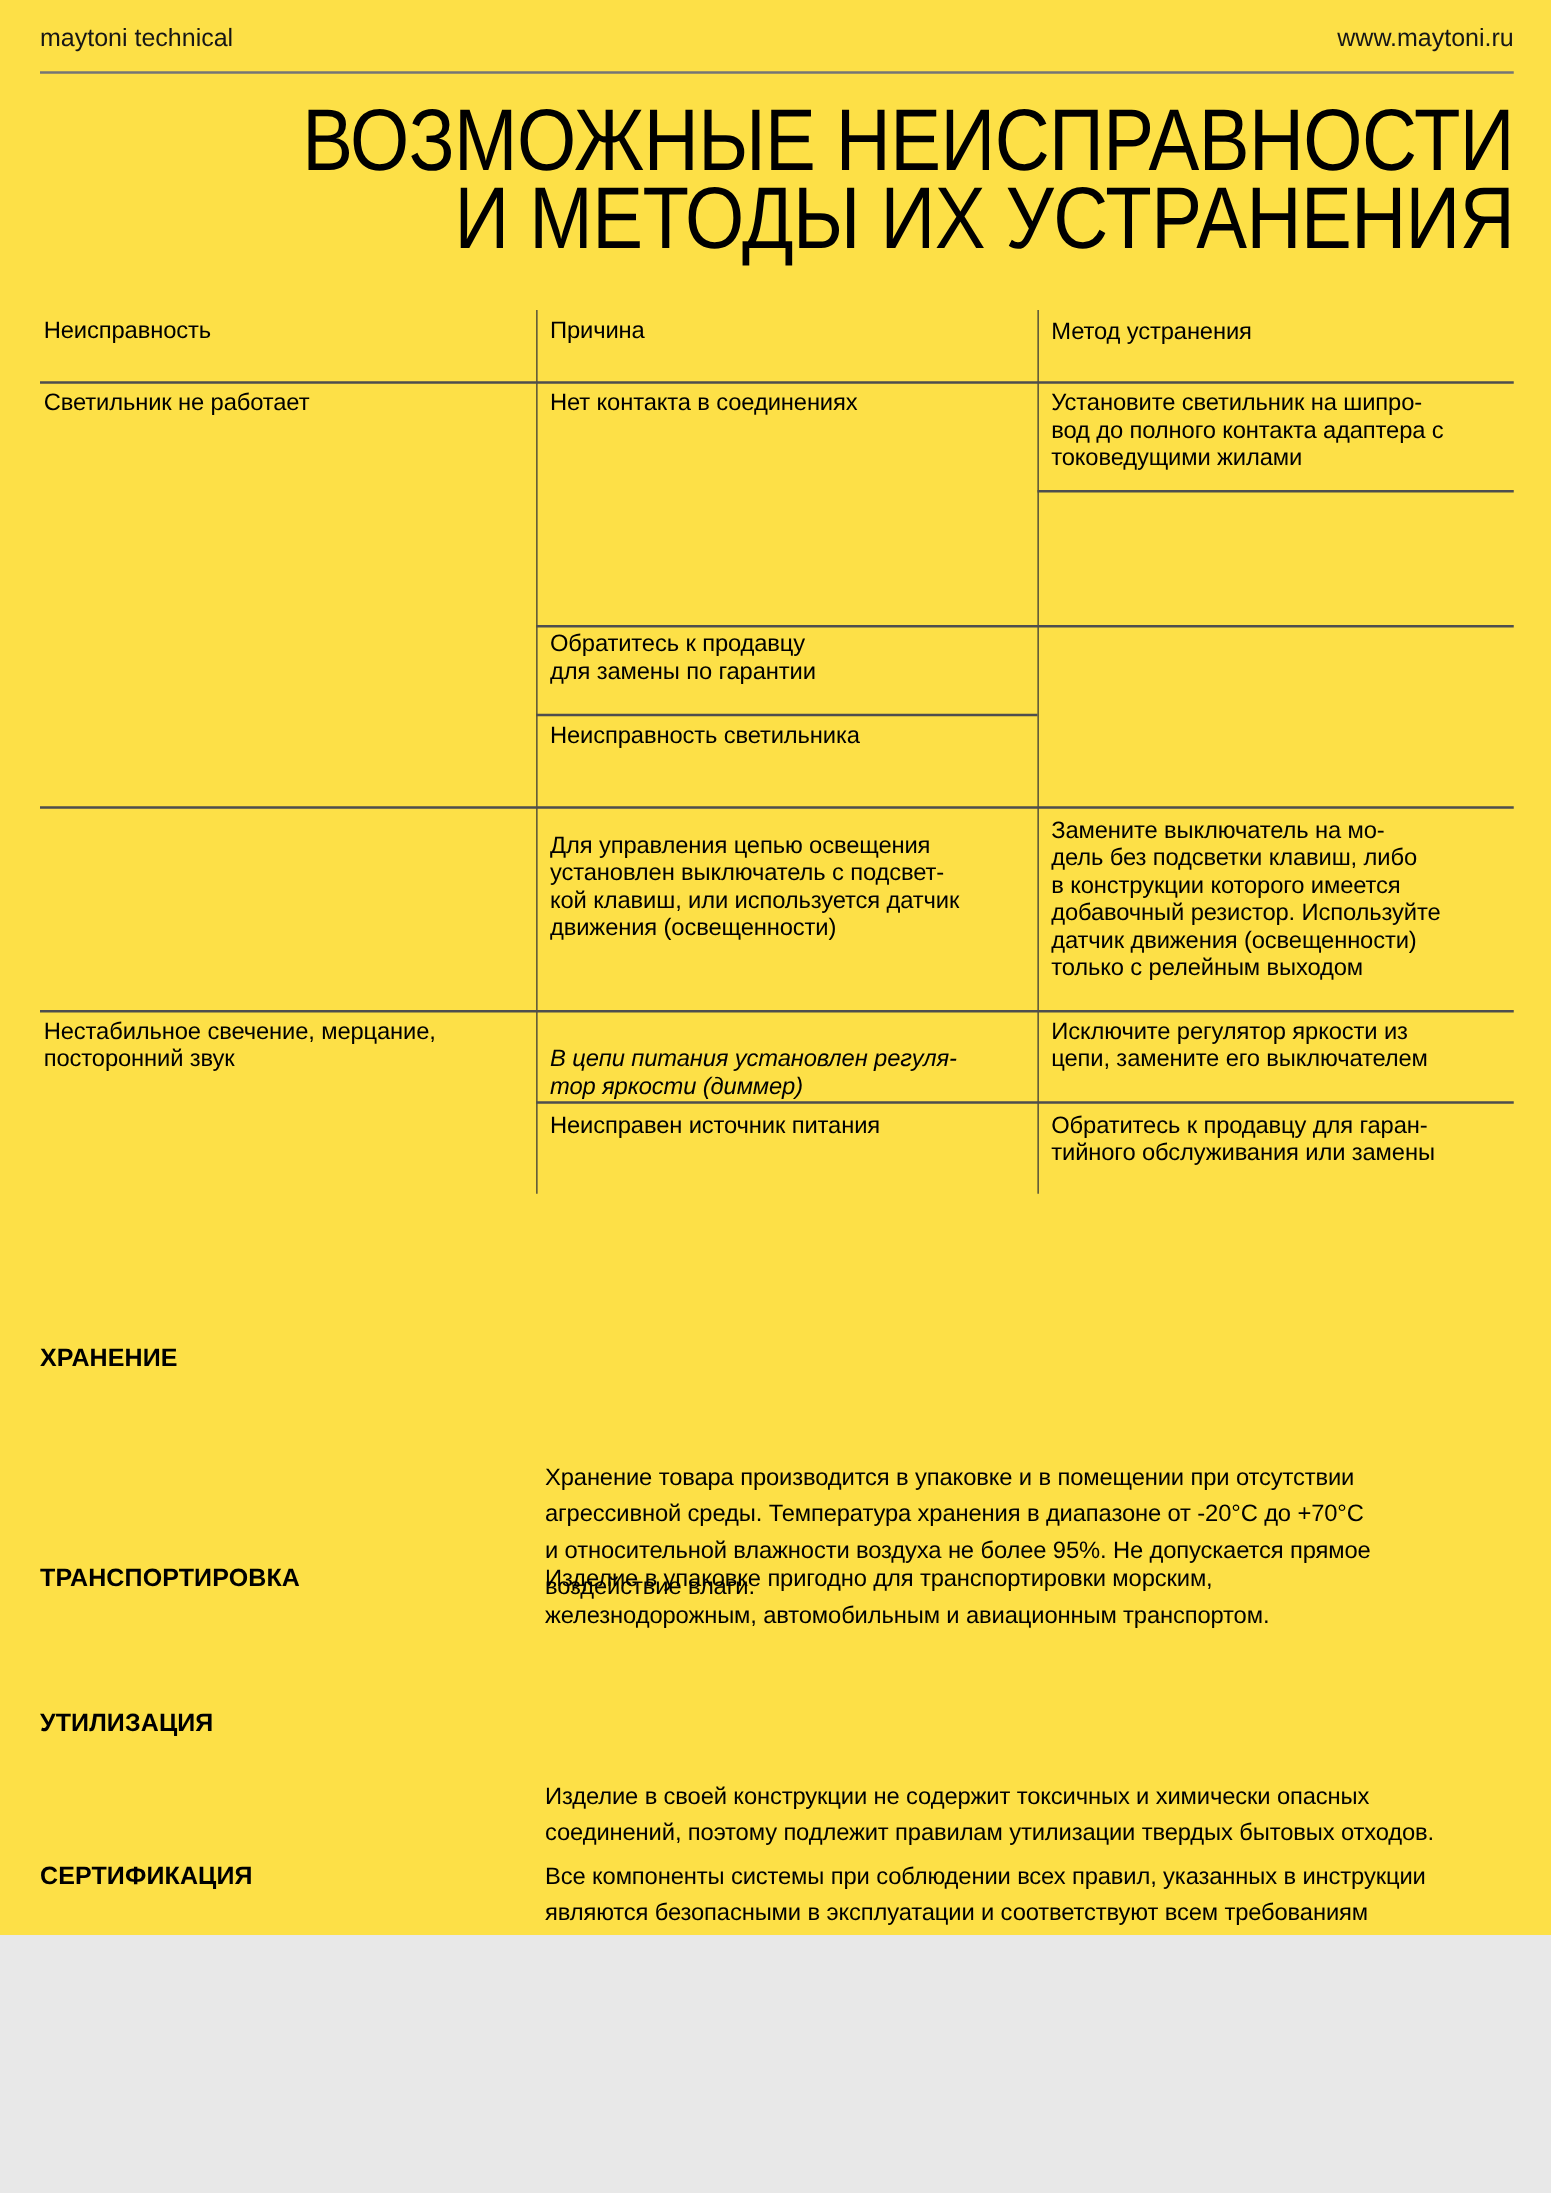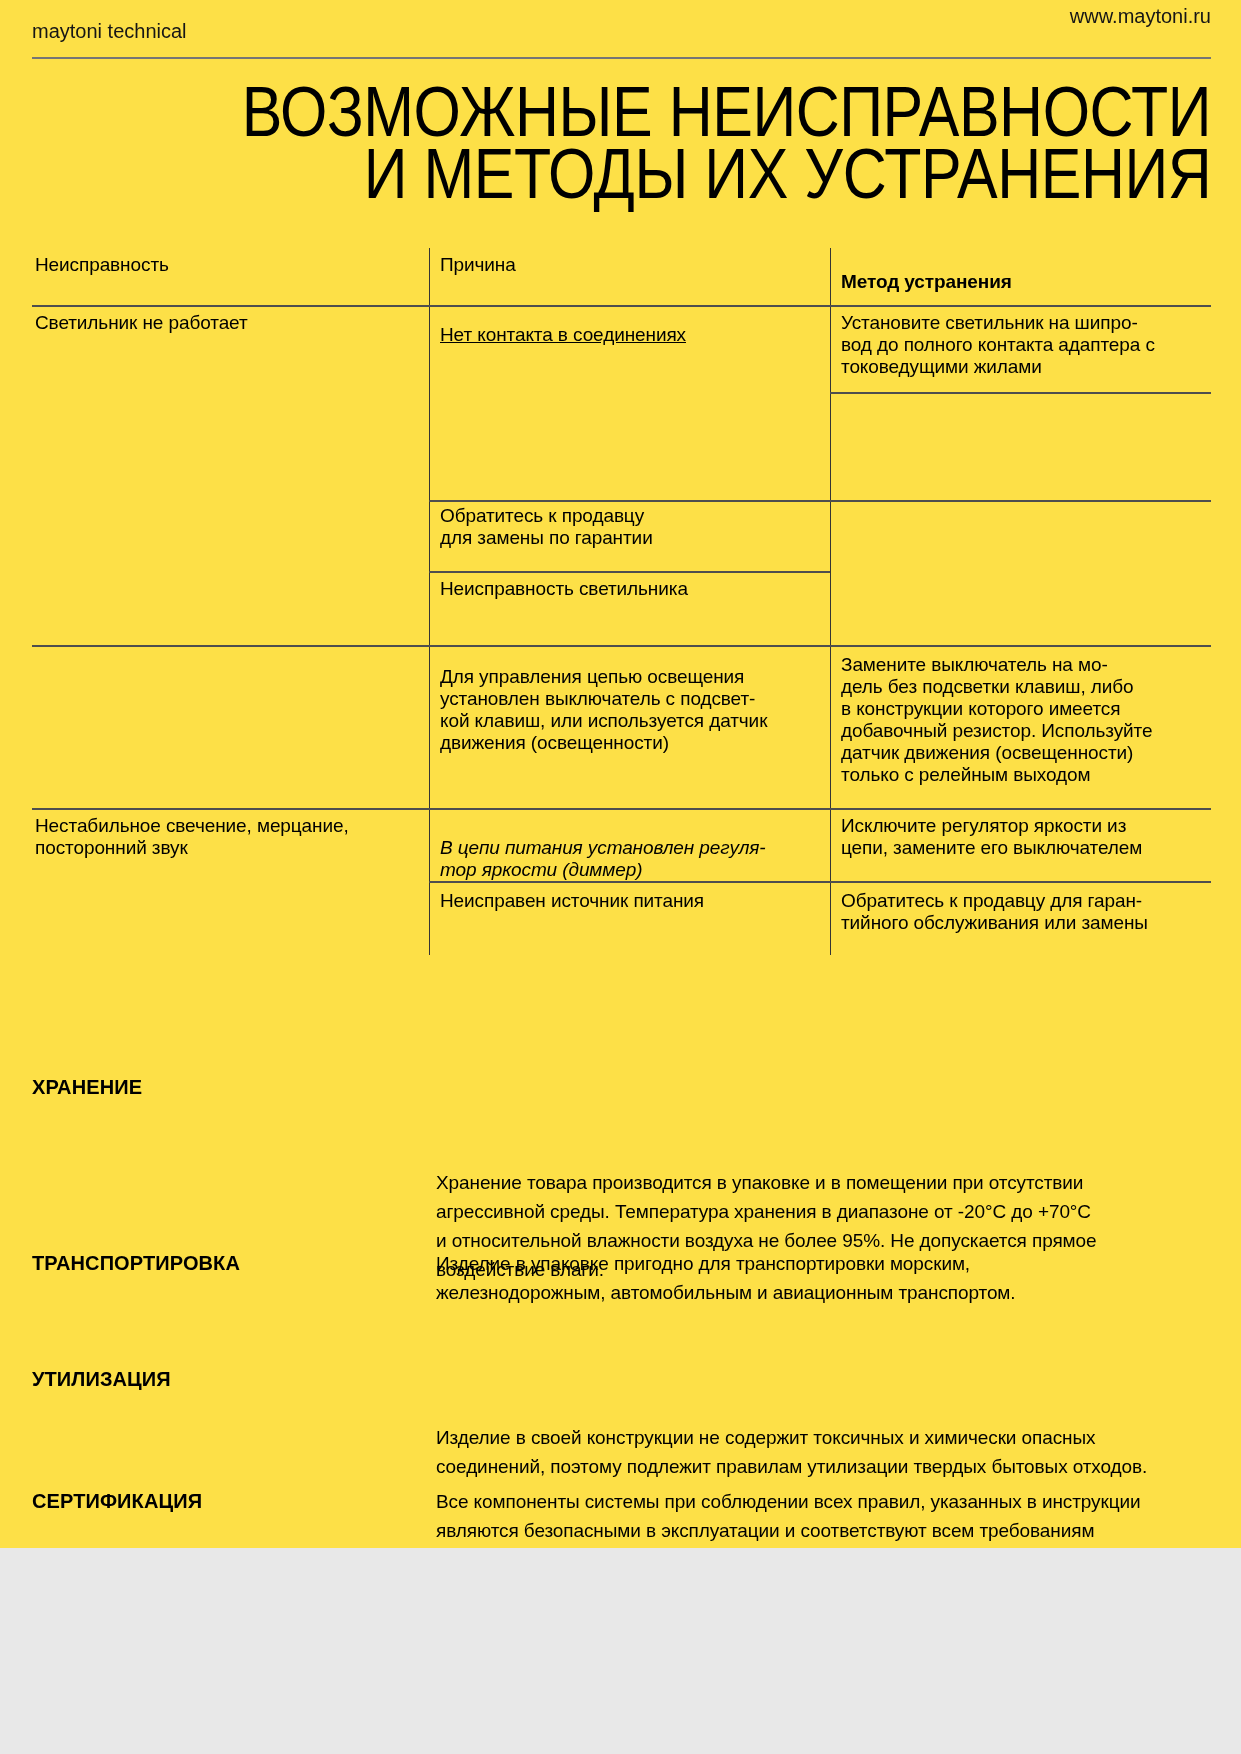--- a/index.html
+++ b/index.html
@@ -47,43 +47,43 @@
     font-size:19px;line-height:29px;
     letter-spacing:-0.1px;white-space:pre-line;
   }
 </style>
 </head>
 <body>
 
 <div class="page">
 
   <div class="abs hdr-text" style="left:32px;top:19px;">maytoni technical</div>
-  <div class="abs hdr-text" style="right:30px;top:4px;">www.maytoni.ru</div>
+  <div class="abs hdr-text" style="right:30px;top:19px;">www.maytoni.ru</div>
   <div class="rule" style="left:32px;top:57px;width:1179px;"></div>
 
   <div class="title-line" style="top:81px;">ВОЗМОЖНЫЕ НЕИСПРАВНОСТИ</div>
   <div class="title-line" style="top:143px;">И МЕТОДЫ ИХ УСТРАНЕНИЯ</div>
 
   <div class="vline" style="left:429px;top:248px;height:707px;"></div>
   <div class="vline" style="left:830px;top:248px;height:707px;"></div>
 
   <div class="hline" style="left:32px;top:305px;width:1179px;"></div>
   <div class="hline" style="left:830px;top:392px;width:381px;"></div>
   <div class="hline" style="left:429px;top:500px;width:782px;"></div>
   <div class="hline" style="left:429px;top:571px;width:401px;"></div>
   <div class="hline" style="left:32px;top:645px;width:1179px;"></div>
   <div class="hline" style="left:32px;top:808px;width:1179px;"></div>
   <div class="hline" style="left:429px;top:881px;width:782px;"></div>
 
   <div class="cell th" style="left:35px;top:254px;">Неисправность</div>
   <div class="cell th" style="left:440px;top:254px;">Причина</div>
-  <div class="cell th" style="left:841px;top:271px;font-weight:bold;">Метод устранения</div>
+  <div class="cell th" style="left:841px;top:255px;">Метод устранения</div>
 
   <div class="cell" style="left:35px;top:312px;">Светильник не работает</div>
-  <div class="cell" style="left:440px;top:324px;text-decoration:underline;">Нет контакта в соединениях</div>
+  <div class="cell" style="left:440px;top:312px;">Нет контакта в соединениях</div>
   <div class="cell" style="left:841px;top:312px;">Установите светильник на шипро-
 вод до полного контакта адаптера с
 токоведущими жилами</div>
   <div class="cell" style="left:440px;top:505px;">Обратитесь к продавцу
 для замены по гарантии</div>
   <div class="cell" style="left:440px;top:578px;">Неисправность светильника</div>
 
   <div class="cell" style="left:440px;top:654px;margin-top:12px;">Для управления цепью освещения
 установлен выключатель с подсвет-
 кой клавиш, или используется датчик

